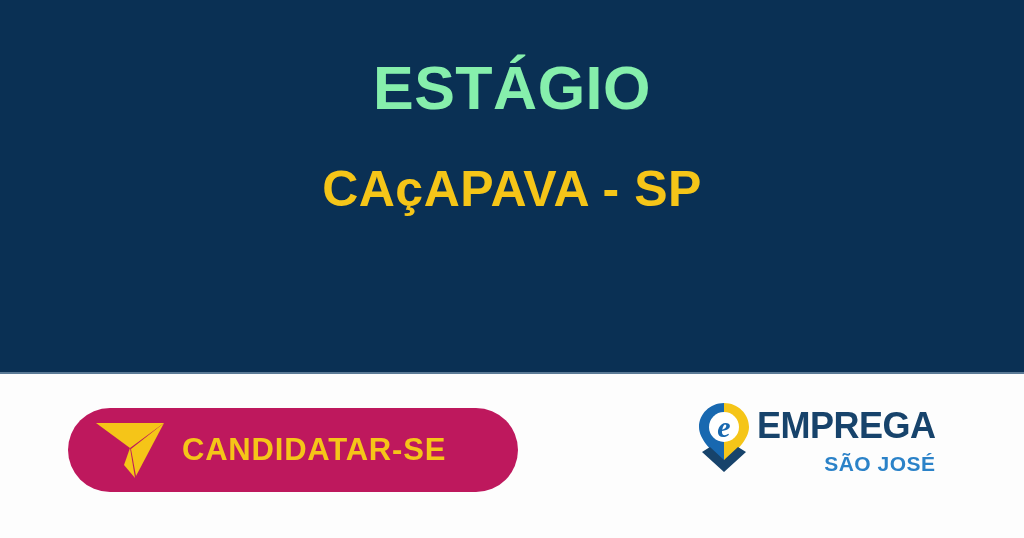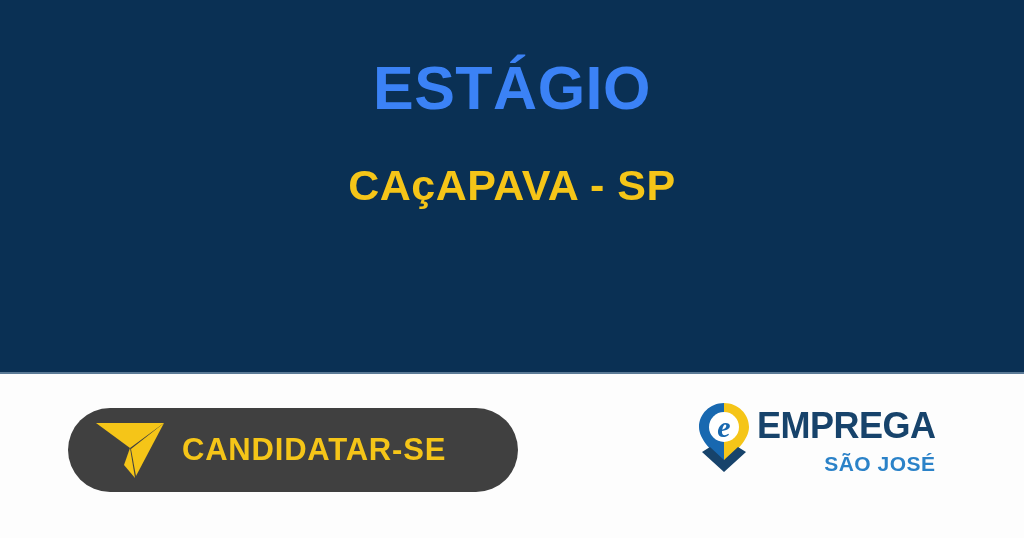--- a/index.html
+++ b/index.html
@@ -30,35 +30,35 @@
     background: #0a3054;
     border-bottom: 2px solid #5b7a96;
     box-sizing: border-box;
   }
   .hero-title {
     position: absolute;
     left: 0;
     top: 56px;
     width: 1024px;
     text-align: center;
-    color: #3b82f6;
+    color: #86efac;
     font-size: 61px;
     font-weight: bold;
     letter-spacing: 0.5px;
     line-height: 1.05;
     white-space: nowrap;
   }
   .hero-subtitle {
     position: absolute;
     left: 0;
     top: 163px;
     width: 1024px;
     text-align: center;
     color: #f5c518;
-    font-size: 43px;
+    font-size: 50px;
     font-weight: bold;
     letter-spacing: 0.5px;
     line-height: 1.05;
     white-space: nowrap;
   }
 
   
   .actionbar {
     position: absolute;
     left: 0;
@@ -68,21 +68,21 @@
     background: #fdfdfd;
   }
 
   
   .apply-button {
     position: absolute;
     left: 68px;
     top: 32px;
     width: 450px;
     height: 84px;
-    background: #404040;
+    background: #be185d;
     border: none;
     border-radius: 42px;
     display: flex;
     align-items: center;
     padding: 0;
     cursor: pointer;
     box-sizing: border-box;
   }
   .apply-icon {
     width: 74px;

